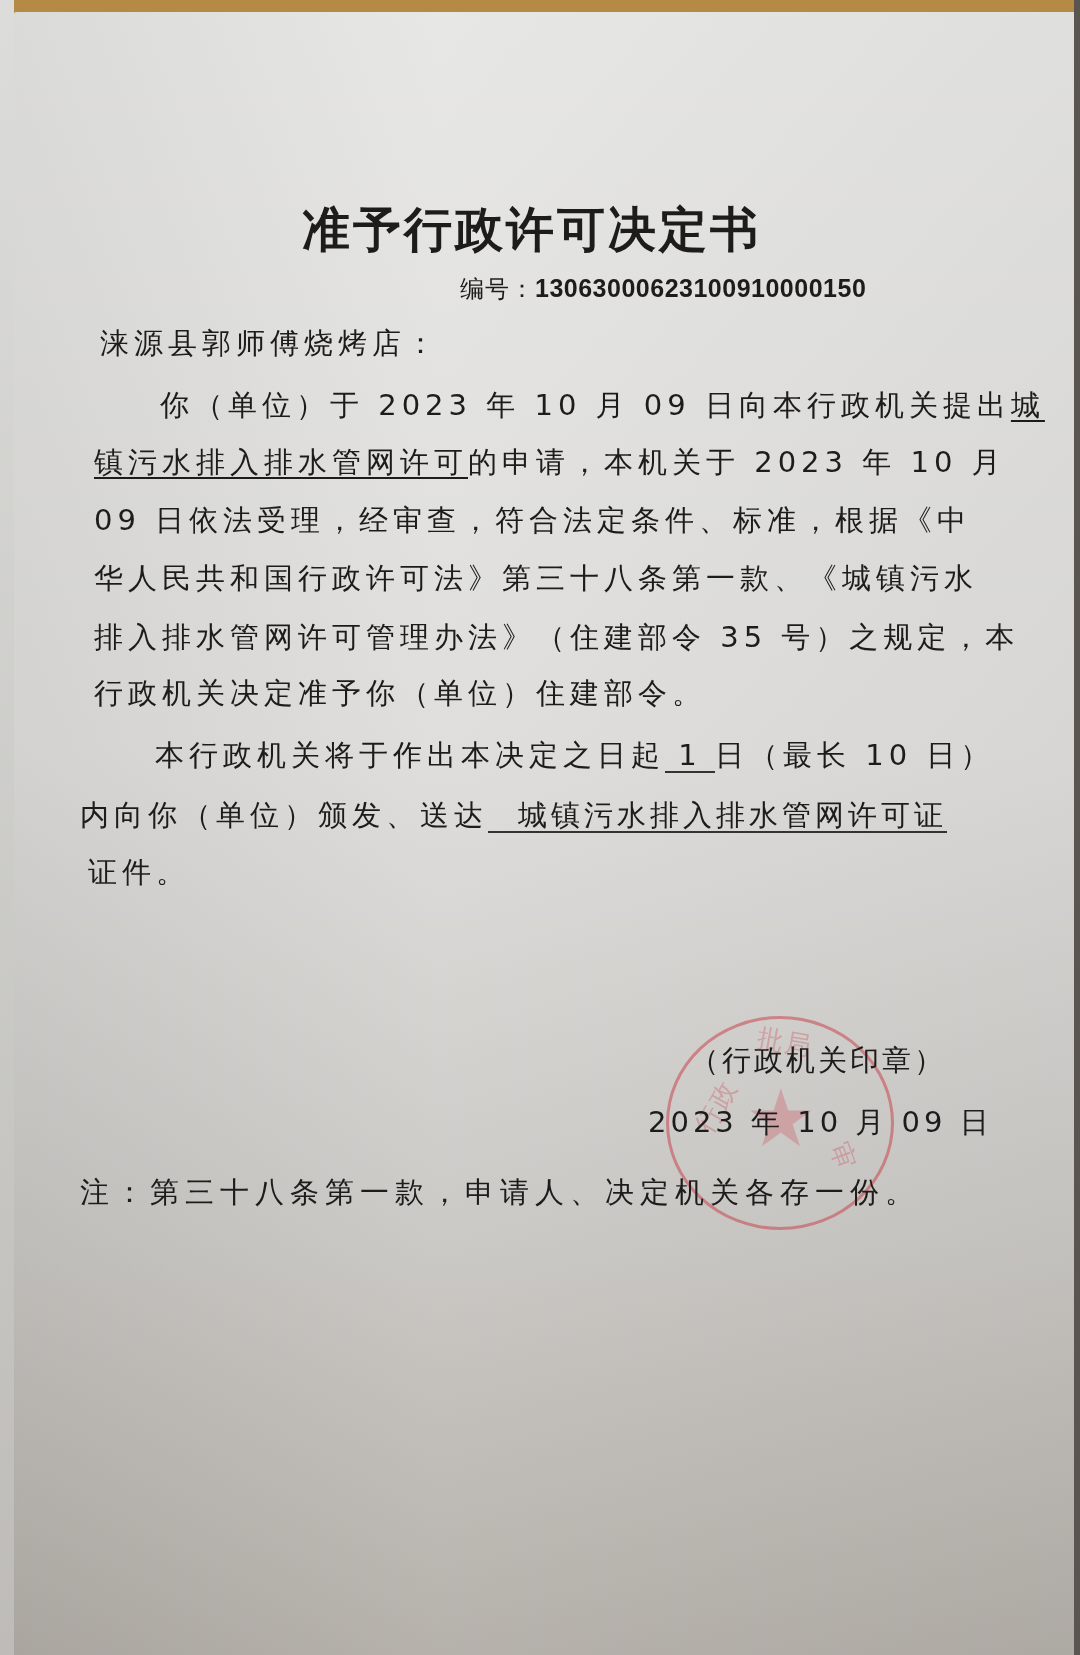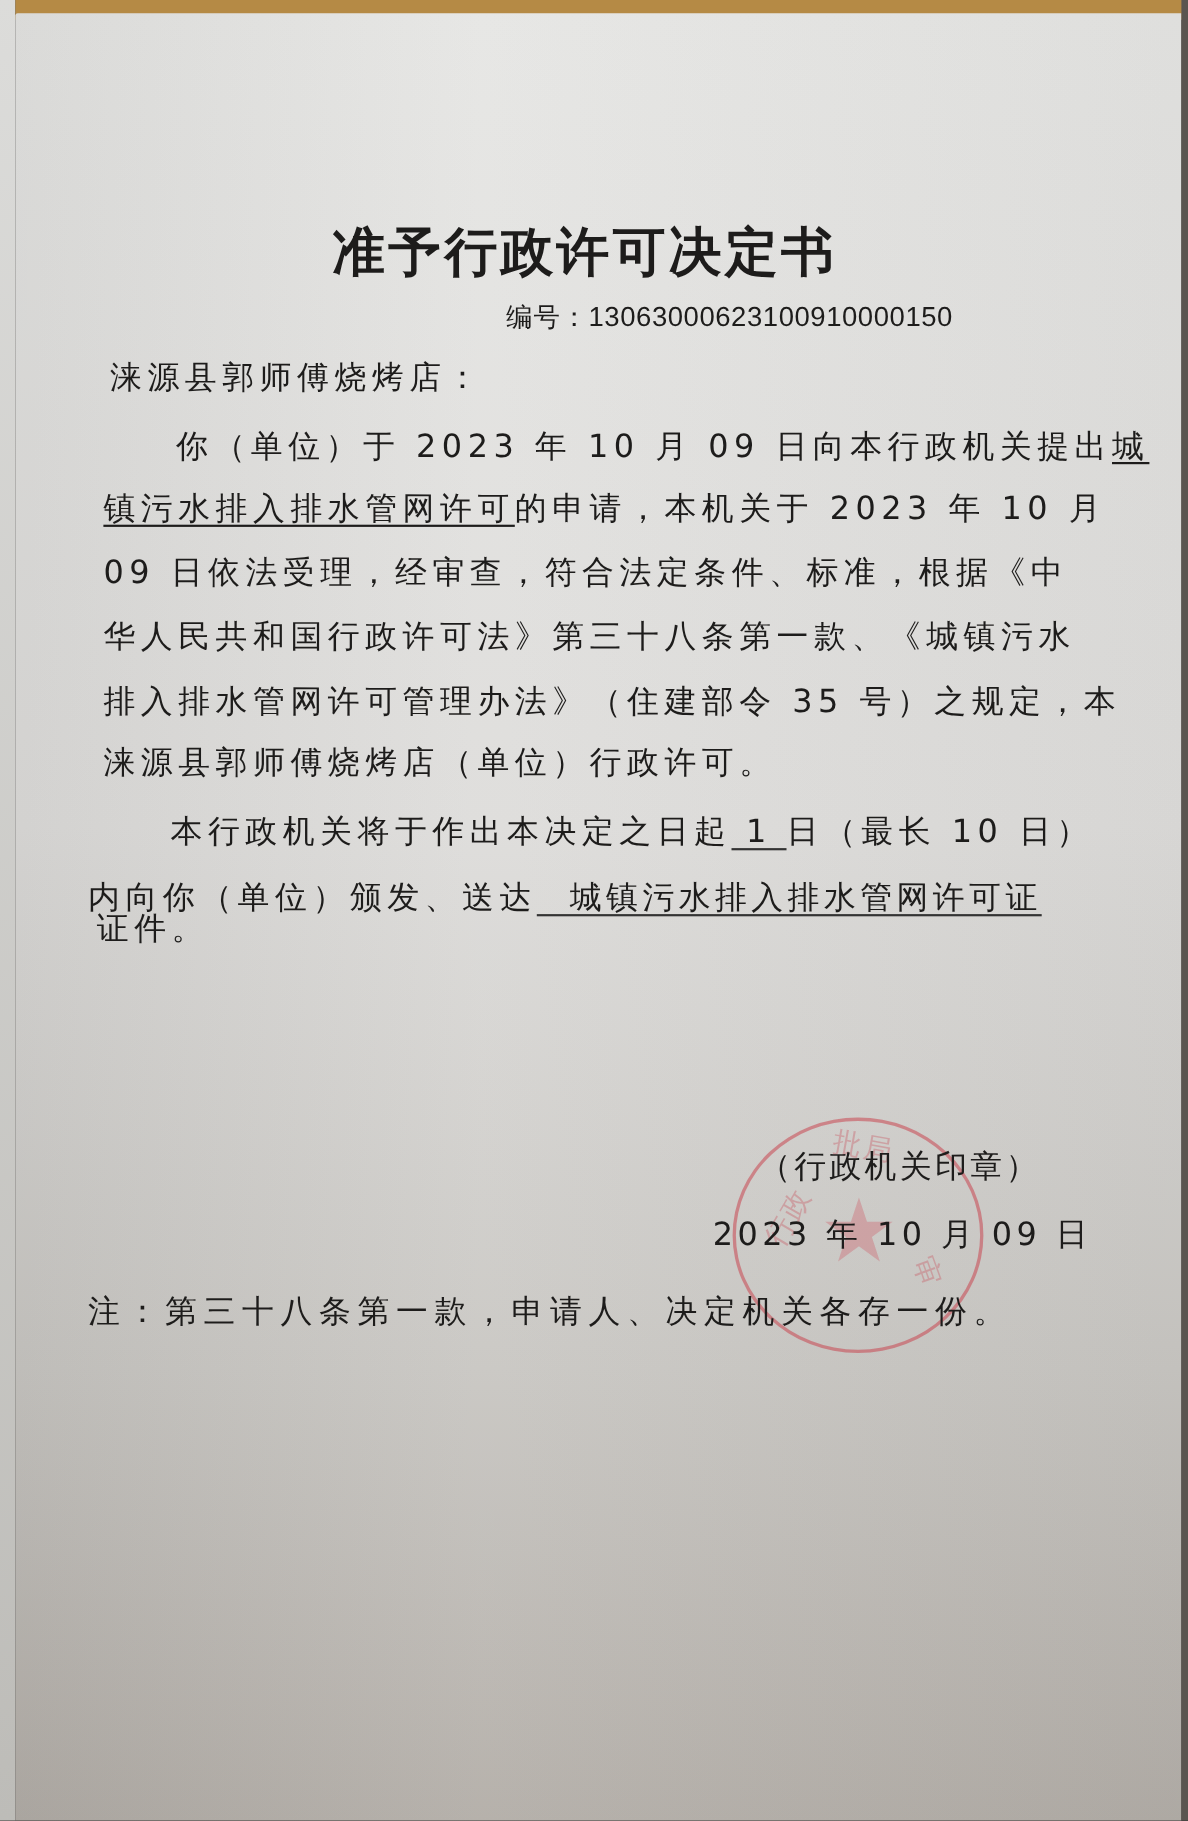--- a/index.html
+++ b/index.html
@@ -9,21 +9,21 @@
   .left-sheet{position:absolute;left:0;top:0;width:14px;height:1655px;background:linear-gradient(#dcdcda,#bdbcb8);}
   .paper{position:absolute;left:14px;top:12px;width:1060px;height:1643px;
          background:linear-gradient(180deg,#e6e6e4 0%,#dedddb 45%,#c9c7c3 75%,#b3aea8 100%);
          border-top-left-radius:2px;}
   .paper::after{content:"";position:absolute;inset:0;
          background:linear-gradient(90deg,rgba(0,0,0,0.05) 0%,rgba(255,255,255,0.04) 40%,rgba(0,0,0,0.03) 100%);}
   .right-edge{position:absolute;left:1074px;top:0;width:6px;height:1655px;background:#5a5550;}
   .t{position:absolute;white-space:nowrap;font-size:29px;letter-spacing:5px;line-height:40px;}
   .title{position:absolute;left:302px;top:205px;font-size:48px;font-weight:bold;letter-spacing:3px;line-height:48px;white-space:nowrap;}
   .docno{position:absolute;left:460px;top:270px;font-size:24px;letter-spacing:1px;line-height:36px;white-space:nowrap;}
-  .docno .num{font-family:"Liberation Sans",sans-serif;font-size:25px;letter-spacing:0.5px;}
+  .docno .num{font-family:"Liberation Sans",sans-serif;font-size:25px;letter-spacing:0.5px;font-weight:bold;}
   .u{text-decoration:underline;text-decoration-thickness:2px;text-underline-offset:5px;}
   .blank{display:inline-block;text-align:center;border-bottom:2px solid #333;line-height:32px;}
   .seal{position:absolute;left:666px;top:1016px;width:228px;height:214px;border:3px solid rgba(200,70,80,0.55);
         border-radius:50%;box-sizing:border-box;}
   .seal .star{position:absolute;left:76px;top:60px;font-size:80px;color:rgba(205,90,100,0.35);line-height:80px;}
   .seal .arc{position:absolute;font-size:26px;color:rgba(200,90,100,0.38);letter-spacing:2px;white-space:nowrap;}
 </style>
 </head>
 <body>
 
@@ -42,29 +42,29 @@
 
 <div class="t" style="left:160px;top:385px;">
   <span>你（单位）于 2023 年 10 月 09 日向本行政机关提出</span><span class="u">城</span>
 </div>
 <div class="t" style="left:94px;top:442px;">
   <span class="u">镇污水排入排水管网许可</span><span>的申请，本机关于 2023 年 10 月</span>
 </div>
 <div class="t" style="left:94px;top:500px;">09 日依法受理，经审查，符合法定条件、标准，根据《中</div>
 <div class="t" style="left:94px;top:558px;">华人民共和国行政许可法》第三十八条第一款、《城镇污水</div>
 <div class="t" style="left:94px;top:617px;">排入排水管网许可管理办法》（住建部令 35 号）之规定，本</div>
-<div class="t" style="left:94px;top:673px;">涞源县郭师傅烧烤店（单位）行政许可。</div>
+<div class="t" style="left:94px;top:673px;">行政机关决定准予你（单位）住建部令。</div>
 
 <div class="t" style="left:155px;top:735px;">
   <span>本行政机关将于作出本决定之日起</span><span class="blank" style="width:50px;">1</span><span>日（最长 10 日）</span>
 </div>
 <div class="t" style="left:80px;top:795px;">
   <span>内向你（单位）颁发、送达</span><span class="blank" style="padding-left:30px;letter-spacing:4px;">城镇污水排入排水管网许可证</span>
 </div>
-<div class="t" style="left:88px;top:824px;">证件。</div>
+<div class="t" style="left:88px;top:852px;">证件。</div>
 
 <div class="seal">
   <span class="star">★</span>
   <span class="arc" style="left:88px;top:6px;transform:rotate(10deg);">批局</span>
   <span class="arc" style="left:20px;top:70px;transform:rotate(-60deg);">行政</span>
   <span class="arc" style="left:160px;top:120px;transform:rotate(70deg);">审</span>
 </div>
 
 <div class="t" style="left:690px;top:1040px;letter-spacing:3px;">（行政机关印章）</div>
 <div class="t" style="left:648px;top:1102px;letter-spacing:4px;">2023 年 10 月 09 日</div>

